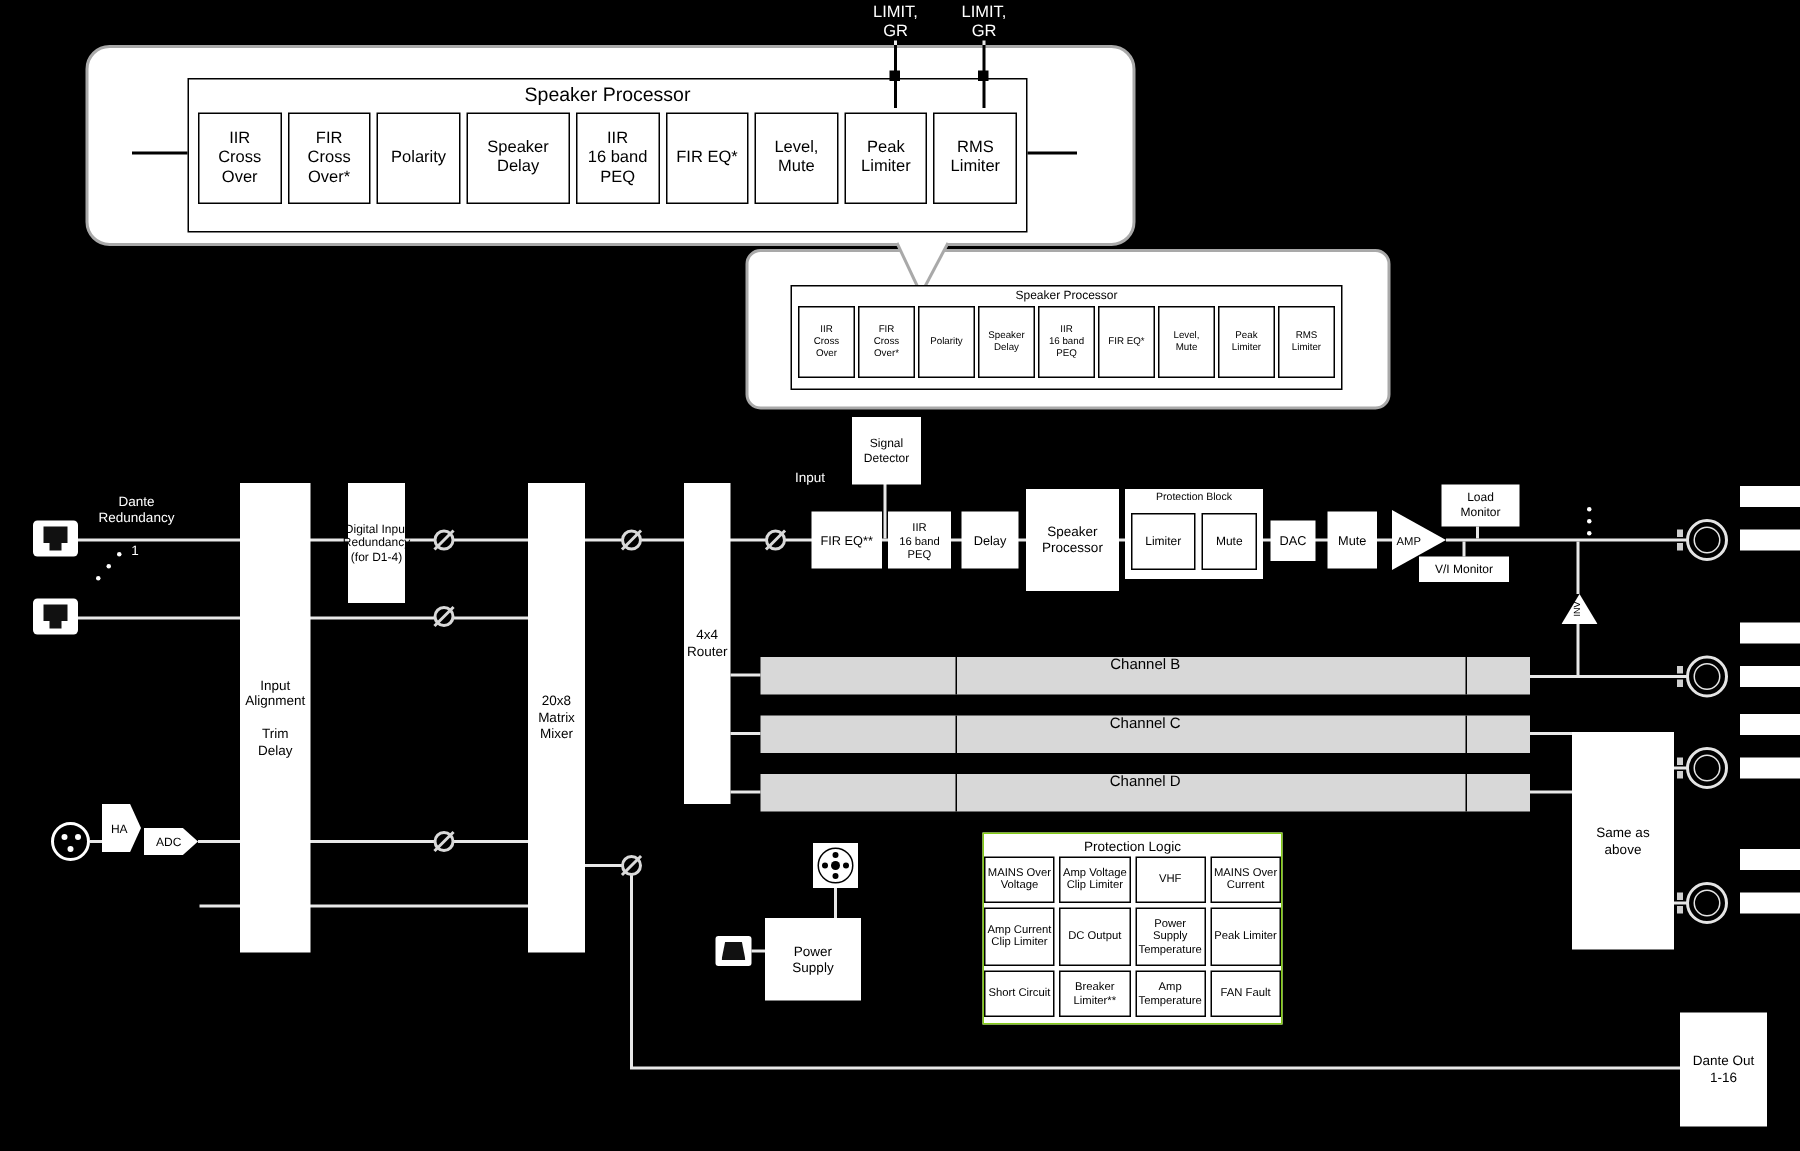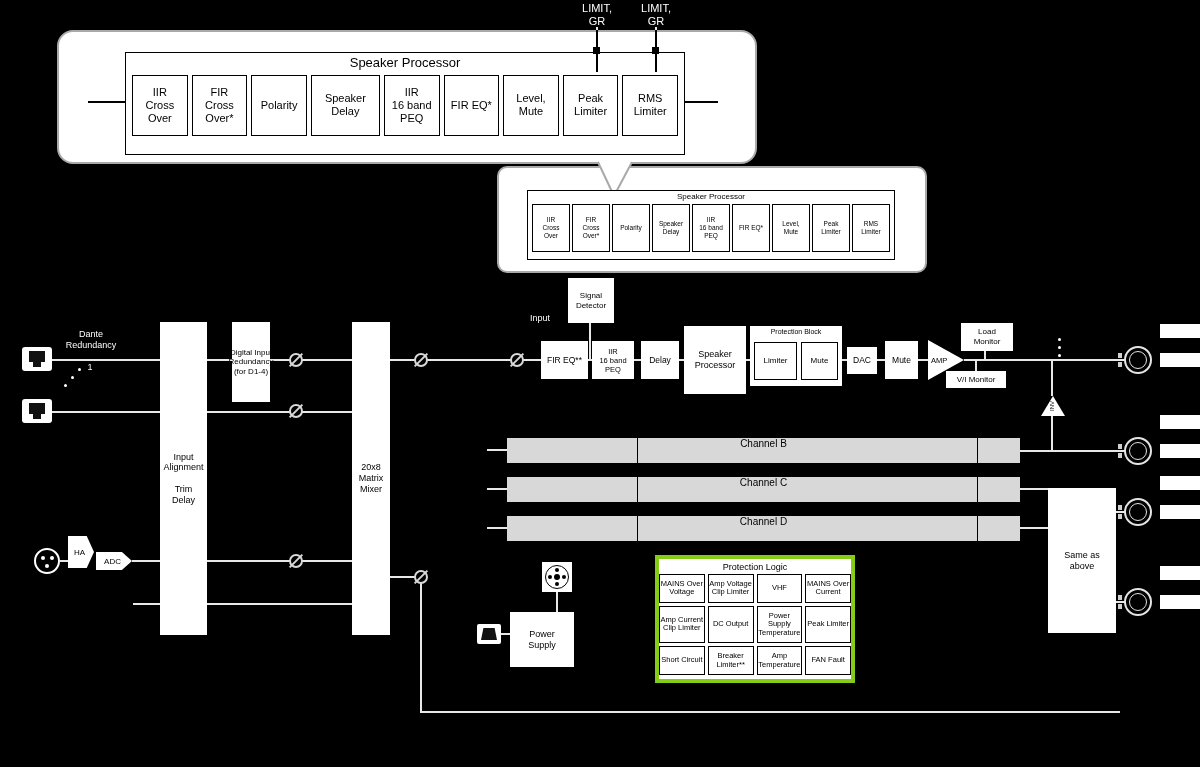--- a/index.html
+++ b/index.html
@@ -18,21 +18,21 @@
 .sm .sp-block{border-width:1px;font-size:6.5px;line-height:1.25}
 .wbox{position:absolute;background:#fff;color:#000;display:flex;align-items:center;justify-content:center;text-align:center;white-space:pre-line;line-height:1.2}
 .bordered{border:1px solid #000}
 .wtext{position:absolute;color:#fff;white-space:pre-line;text-align:center;line-height:1.2}
 .ln{position:absolute;background:#e8e8e8}
 .lnb{position:absolute;background:#000}
 .node{position:absolute;width:14px;height:14px;border-radius:50%;border:2px solid #d9d9d9;background:#000}
 .node::after{content:"";position:absolute;left:-4px;top:4px;width:18px;height:2px;background:#d9d9d9;transform:rotate(-45deg)}
 .chbar{position:absolute;left:507px;width:513px;height:25px;background:#d8d8d8;display:flex;align-items:flex-start;justify-content:center;font-size:10px;color:#000}
 .chdiv{position:absolute;top:0;width:1px;height:100%;background:#000}
-.plogic{position:absolute;left:655px;top:555px;width:200px;height:128px;background:#fff;border:4px solid #84cc16;display:flex;flex-direction:column}
+.plogic{position:absolute;left:655px;top:555px;width:200px;height:128px;background:#fff;border:1px solid #84cc16;display:flex;flex-direction:column}
 .plogic-title{font-size:9px;text-align:center;padding:3px 0 2px}
 .plogic-grid{flex:1;display:grid;grid-template-columns:1fr 1fr 1fr 1fr;gap:3px;padding:0 0 4px}
 .pcell{border:1px solid #000;display:flex;align-items:center;justify-content:center;text-align:center;white-space:pre-line;font-size:7.5px;line-height:1.15}
 .f7{font-size:7px}.f75{font-size:7.5px}.f8{font-size:8px}.f85{font-size:8.5px}.f9{font-size:9px}.f10{font-size:10px}
 .rj45{position:absolute;width:30px;height:24px;background:#fff;border-radius:3px}
 .rj45::before{content:"";position:absolute;left:7px;top:4px;width:16px;height:11px;background:#111}
 .rj45::after{content:"";position:absolute;left:11px;top:15px;width:8px;height:5px;background:#111}
 .xlr{position:absolute;width:26px;height:26px;border:2px solid #fff;border-radius:50%}
 .xlr i{position:absolute;width:4px;height:4px;background:#fff;border-radius:50%}
 .spk{position:absolute;width:28px;height:28px;border:2px solid #e4e4e4;border-radius:50%}
@@ -167,20 +167,22 @@
 Alignment
 
 Trim
 Delay</div>
   <div class="wbox f8" style="left:232px;top:322px;width:38px;height:80px">Digital Input
 Redundancy
 (for D1-4)</div>
   <div class="wbox f9" style="left:352px;top:322px;width:38px;height:313px">20x8
 Matrix
 Mixer</div>
+  <div class="wbox f9" style="left:456px;top:322px;width:31px;height:214px">4x4
+Router</div>
 
   <div class="xlr" style="left:34px;top:548px">
       <i style="left:5px;top:6px"></i>
       <i style="left:14px;top:6px"></i>
       <i style="left:9px;top:14px"></i>
     </div>
   <div class="tag" style="left:68px;top:536px;width:26px;height:32px">HA</div>
   <div class="tag" style="left:96px;top:552px;width:36px;height:18px">ADC</div>
 
   <div class="wtext f9" style="left:520px;top:313px;width:40px">Input</div>
@@ -287,14 +289,16 @@
 
   <div class="edge" style="top:324px"></div>
   <div class="edge" style="top:353px"></div>
   <div class="edge" style="top:415px"></div>
   <div class="edge" style="top:444px"></div>
   <div class="edge" style="top:476px"></div>
   <div class="edge" style="top:505px"></div>
   <div class="edge" style="top:566px"></div>
   <div class="edge" style="top:595px"></div>
 
+  <div class="wbox f9" style="left:1120px;top:675px;width:58px;height:76px">Dante Out
+1-16</div>
 
 </div>
 
 </body></html>

